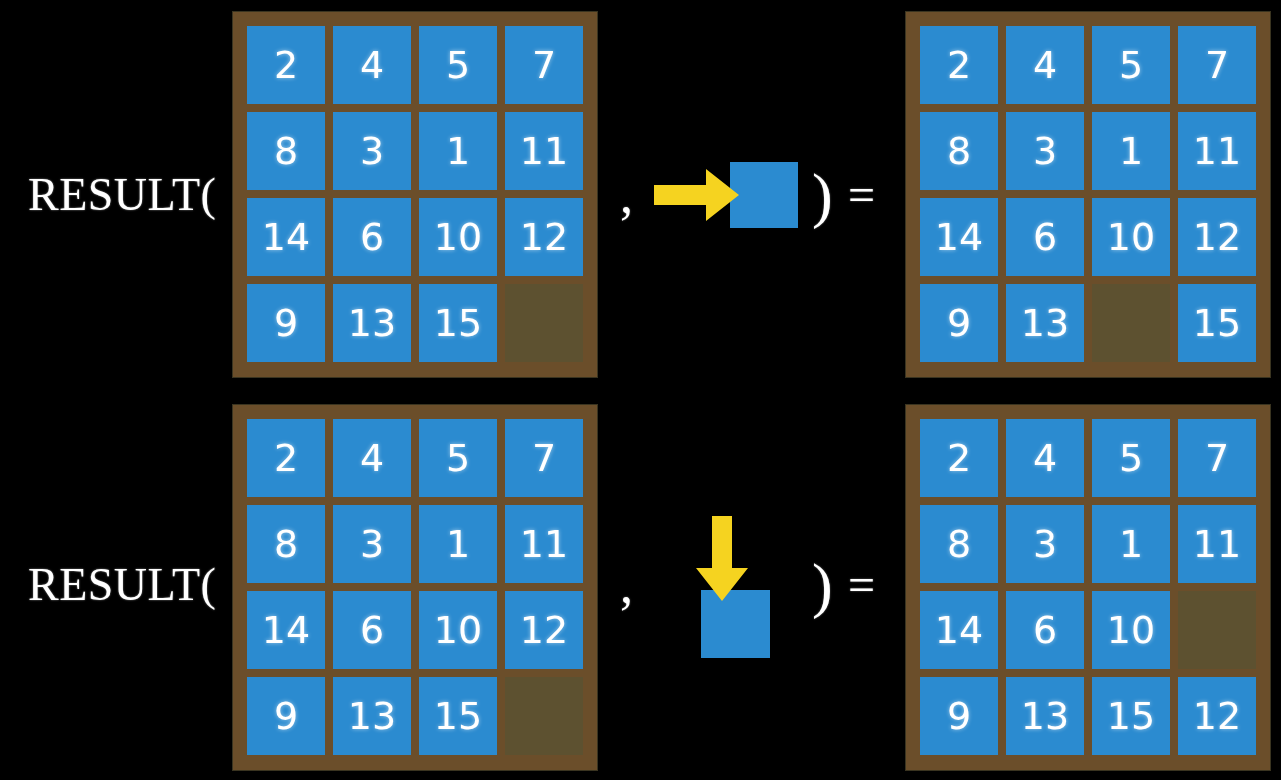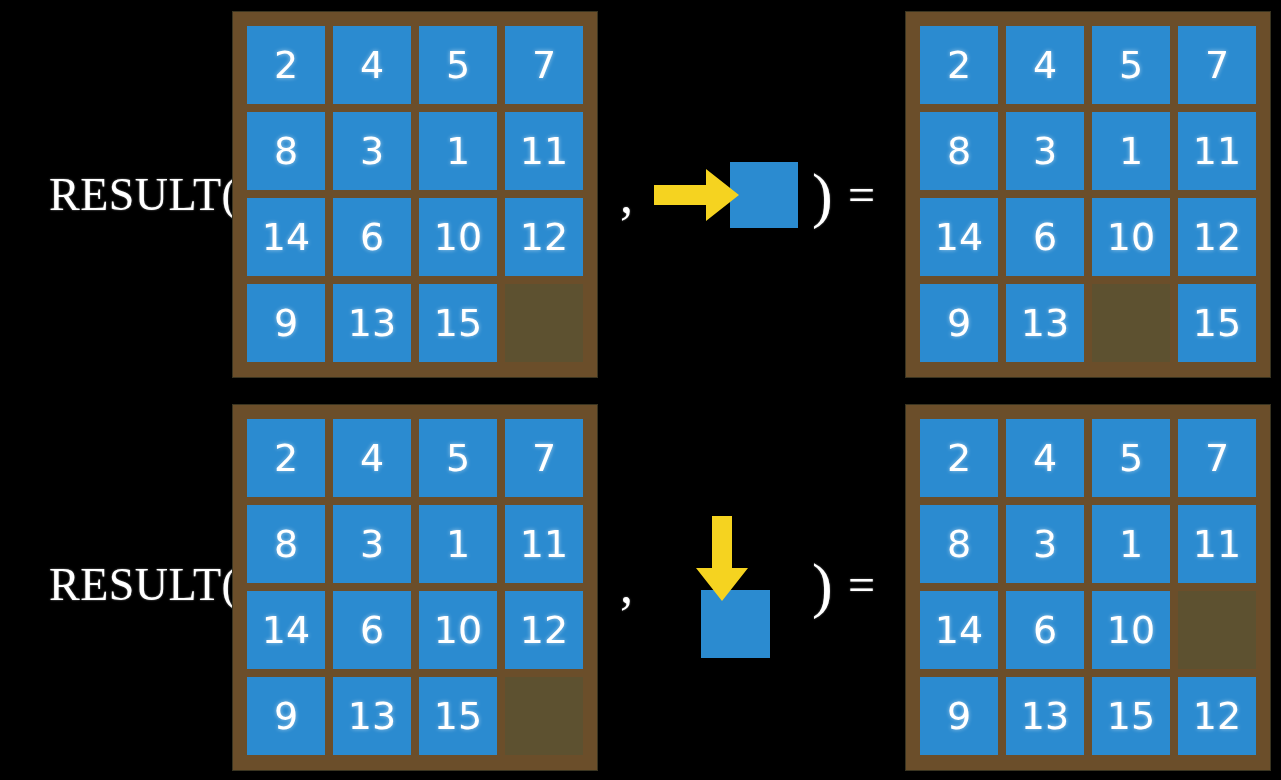--- a/index.html
+++ b/index.html
@@ -38,21 +38,20 @@
     top: 50%;
     transform: translateY(-50%);
     color: #ffffff;
     font-family: "Liberation Serif", "DejaVu Serif", serif;
     font-size: 46px;
     line-height: 1;
     letter-spacing: 0.5px;
     white-space: nowrap;
     font-variant: small-caps;
     text-shadow: 0 0 2px rgba(255,255,255,0.55);
-    margin-left: 21px;
   }
 
   
   .sym {
     position: absolute;
     top: 50%;
     transform: translateY(-50%);
     color: #ffffff;
     font-family: "Liberation Serif", "DejaVu Serif", serif;
     line-height: 1;

